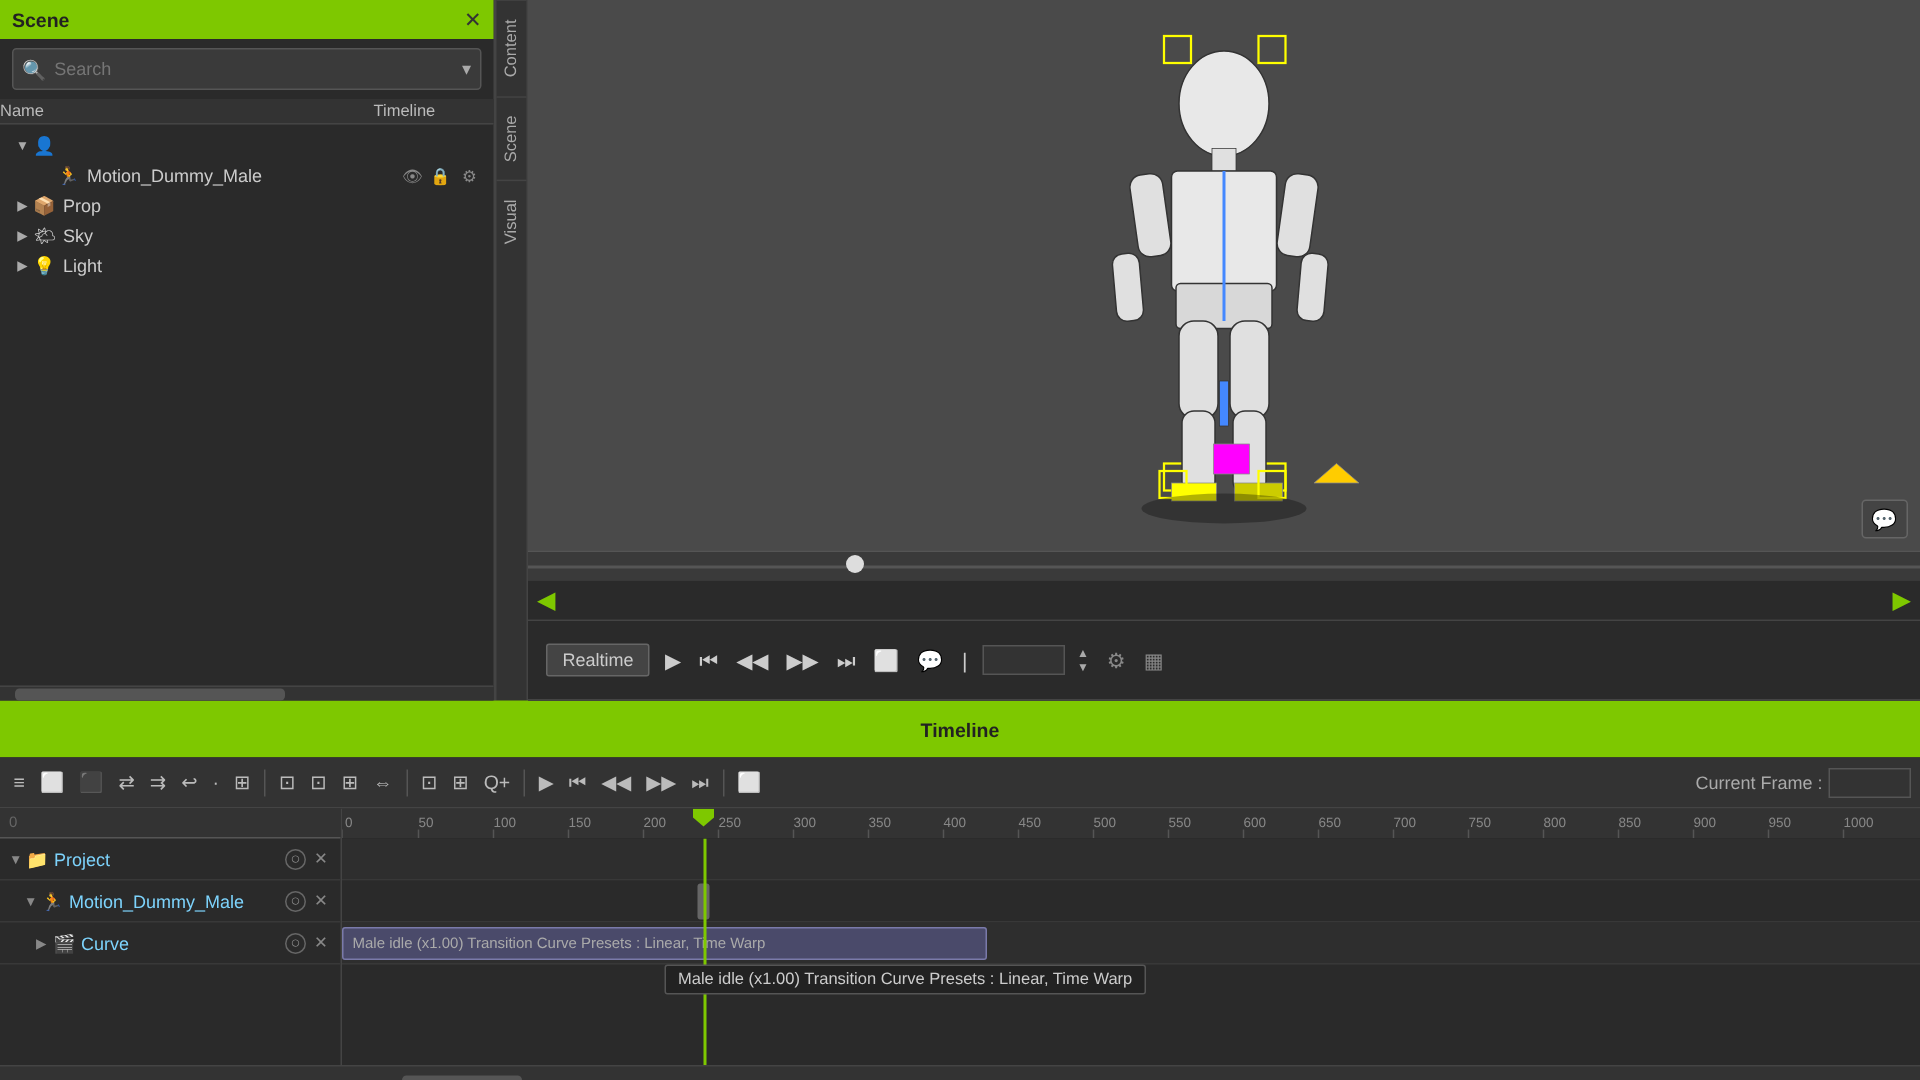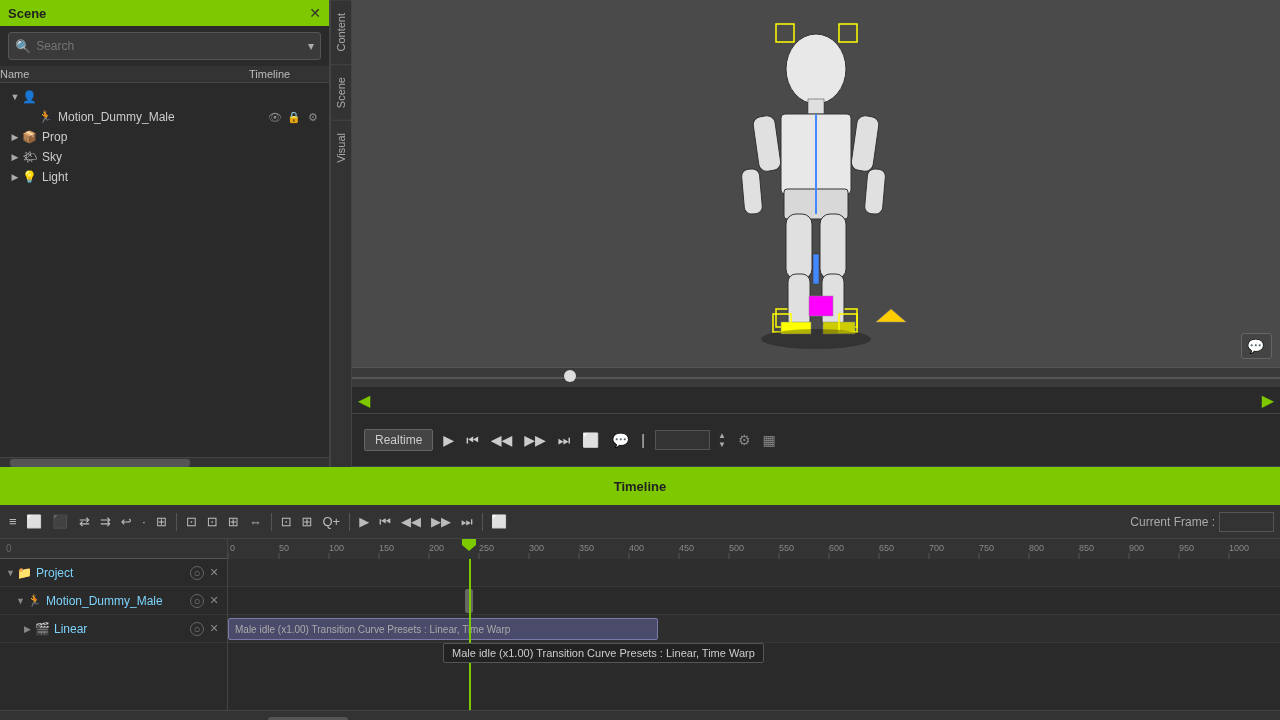--- a/index.html
+++ b/index.html
@@ -725,21 +725,21 @@
         <span class="track-name">Motion_Dummy_Male</span>
         <div class="track-controls">
           <span class="track-ctrl-icon">○</span>
           <span class="track-close-icon">✕</span>
         </div>
       </div>
 
       <div class="track-row" style="padding-left:24px;">
         <span class="track-expand">▶</span>
         <span class="track-icon">🎬</span>
-        <span class="track-name">Linear</span>
+        <span class="track-name">Curve</span>
         <div class="track-controls">
           <span class="track-ctrl-icon">○</span>
           <span class="track-close-icon">✕</span>
         </div>
       </div>
     </div>
 
     <div class="track-content-area">
 
       <div class="ruler-container">

